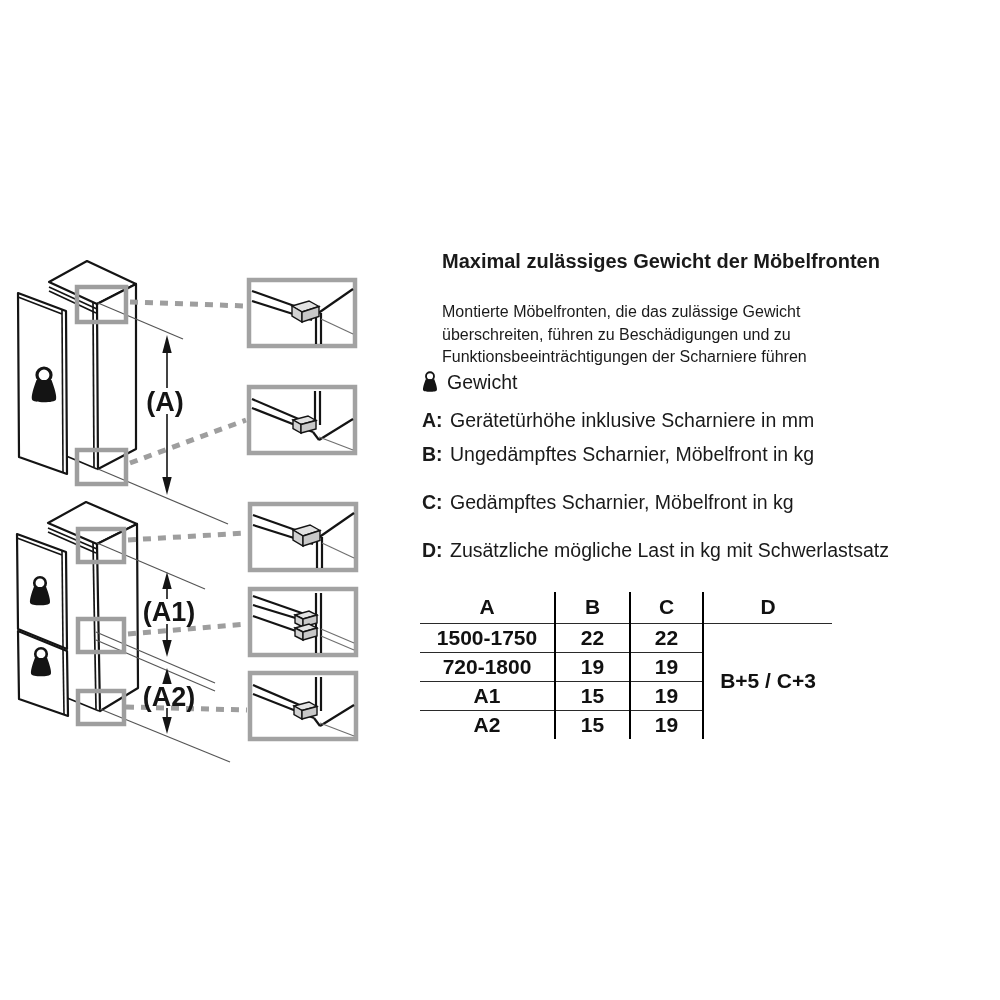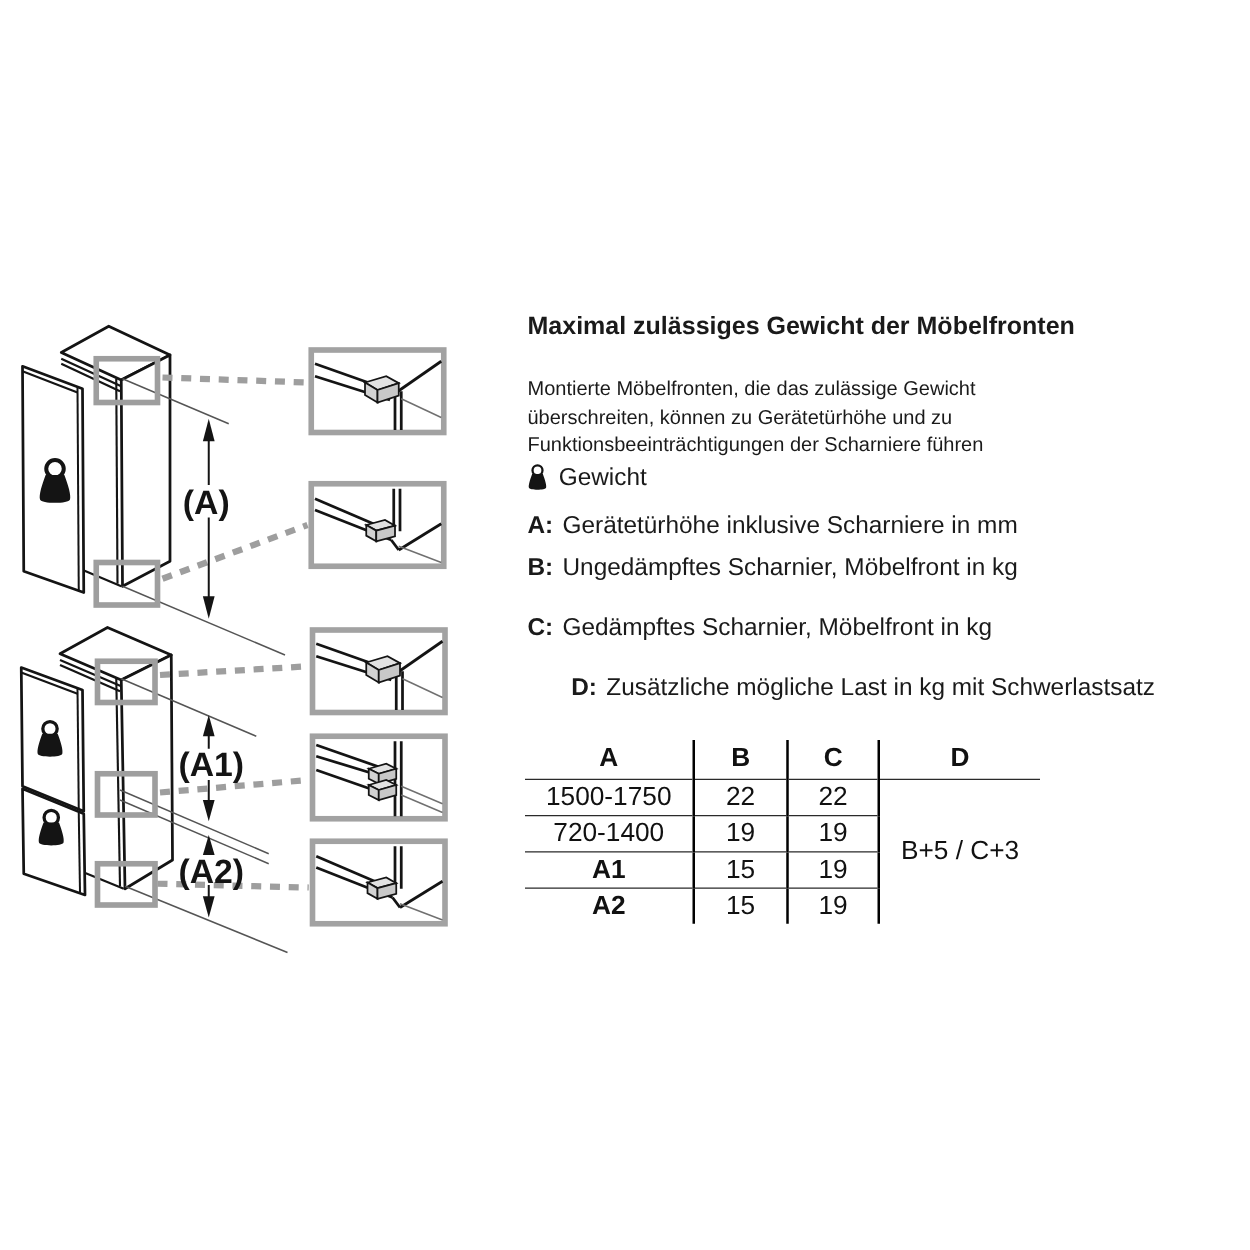--- a/index.html
+++ b/index.html
@@ -1,36 +1,36 @@
 <!DOCTYPE html>
 <html><head>
 <meta charset="utf-8">
 <style>
   html,body { margin:0; padding:0; background:#ffffff; }
   .page {
     position:relative; width:1000px; height:1000px; background:#ffffff;
     font-family:"Liberation Sans", sans-serif; color:#1a1a1a; overflow:hidden;
   }
-  .abs { position:absolute; }
+  .abs { position:absolute;margin-left:20px; }
   .title {
     left:422px; top:250px; font-size:20px; font-weight:700; white-space:nowrap;
   }
   .intro { left:422px; top:301px; font-size:16px; line-height:22.5px; }
   .intro div { white-space:nowrap; }
   .legend-row { position:absolute; left:422px; font-size:19.5px; white-space:nowrap; }
   .gewicht-row { display:flex; align-items:flex-start; gap:9px; }
   .key { font-weight:700; display:inline-block; min-width:28px; }
   .illustration { position:absolute; left:0; top:0; }
   svg text { font-family:"Liberation Sans", sans-serif; }
 
   table.weights {
     position:absolute; left:420px; top:592px; border-collapse:collapse;
     table-layout:fixed; font-size:21px; text-align:center; color:#111;
   }
-  table.weights th, table.weights td { padding:0; font-weight:400; }
+  table.weights th, table.weights td { padding:0; font-weight:700; }
   table.weights thead tr { height:31px; }
   table.weights tbody tr { height:29px; }
   table.weights .b { font-weight:700; }
   .vr { border-right:2.2px solid #000; }
   .hb { border-bottom:1.5px solid #2a2a2a; }
 </style>
 </head>
 <body>
 
 <div class="page">
@@ -186,41 +186,41 @@
       <use href="#hinge-middle" x="250" y="589"></use>
       <rect x="250" y="673" width="106" height="66" fill="#ffffff" stroke="#a2a2a2" stroke-width="4.5"></rect>
       <use href="#hinge-bottom" x="250" y="673"></use>
     </g>
   </svg>
 
   <div class="abs title">Maximal zulässiges Gewicht der Möbelfronten</div>
 
   <div class="abs intro">
     <div>Montierte Möbelfronten, die das zulässige Gewicht</div>
-    <div>überschreiten, können zu Gerätetürhöhe und zu</div>
+    <div>überschreiten, führen zu Beschädigungen und zu</div>
     <div>Funktionsbeeinträchtigungen der Scharniere führen</div>
   </div>
 
   <div class="legend-row gewicht-row" style="top:371px;">
     <svg width="16" height="22" viewBox="-14 -20 28 38">
       <use href="#weight-glyph"></use>
     </svg>
     <span>Gewicht</span>
   </div>
 
   <div class="legend-row" style="top:409px;">
     <span class="key">A:</span><span>Gerätetürhöhe inklusive Scharniere in mm</span>
   </div>
   <div class="legend-row" style="top:491px;">
     <span class="key">C:</span><span>Gedämpftes Scharnier, Möbelfront in kg</span>
   </div>
   <div class="legend-row" style="top:443px;">
     <span class="key">B:</span><span>Ungedämpftes Scharnier, Möbelfront in kg</span>
   </div>
-  <div class="legend-row" style="top:539px;margin-left:35px;">
+  <div class="legend-row" style="top:539px;">
     <span class="key">D:</span><span>Zusätzliche mögliche Last in kg mit Schwerlastsatz</span>
   </div>
 
   <table class="weights">
     <colgroup>
       <col style="width:135px">
         <col style="width:75px">
         <col style="width:73px">
         <col style="width:129px">
     </colgroup>
@@ -233,21 +233,21 @@
       </tr>
     </thead>
     <tbody>
       <tr>
         <td class="vr hb">1500-1750</td>
         <td class="vr hb">22</td>
         <td class="vr hb">22</td>
         <td rowspan="4">B+5 / C+3</td>
       </tr>
       <tr>
-        <td class="vr hb">720-1400</td>
+        <td class="vr hb">720-1800</td>
         <td class="vr hb">19</td>
         <td class="vr hb">19</td>
       </tr>
       <tr>
         <td class="vr hb b">A1</td>
         <td class="vr hb">15</td>
         <td class="vr hb">19</td>
       </tr>
       <tr>
         <td class="vr b">A2</td>

